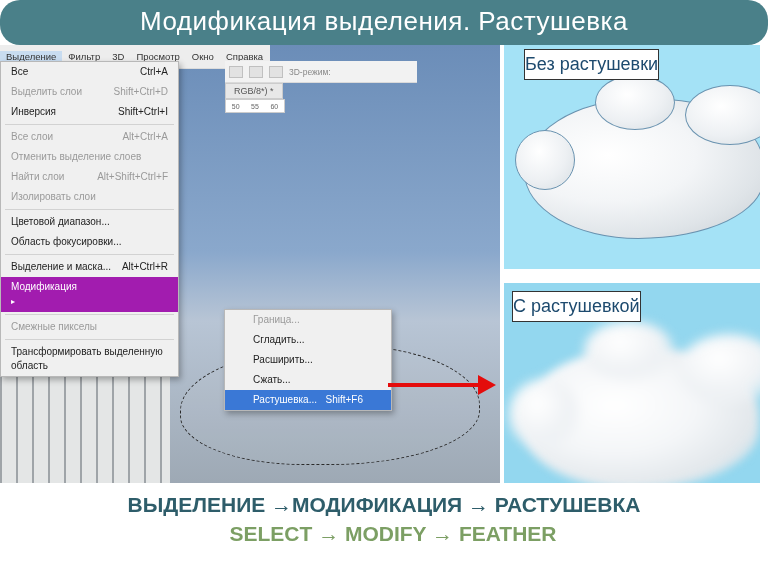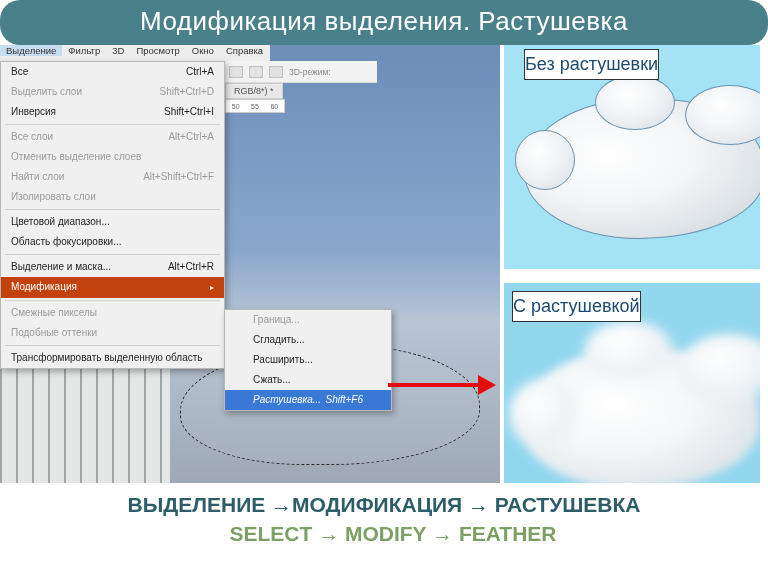--- a/index.html
+++ b/index.html
@@ -54,30 +54,30 @@
   .menubar {
     position: absolute;
     left: 0; top: 0;
     height: 24px;
     width: 270px;
     background: #ededed;
     border-bottom: 1px solid #dcdcdc;
     display: flex;
     font-size: 9.5px;
     color: #333;
-    align-items: flex-start;
+    align-items: center;
   }
   .menubar span { padding: 0 6px; }
   .menubar span.sel { background: #c8dcf0; }
 
   .toolbar-strip {
     position: absolute;
     left: 225px; top: 16px;
     height: 22px;
-    width: 152px;
+    width: 192px;
     background: #f2f2f2;
     border-bottom: 1px solid #dadada;
     display: flex;
     align-items: center;
     font-size: 8.5px;
     color: #888;
     gap: 6px;
     padding-left: 4px;
   }
   .toolbar-strip .sq {
@@ -102,37 +102,38 @@
     font-size: 7px;
     color: #666;
     display: flex;
     justify-content: space-around;
     align-items: center;
   }
 
   .dropdown {
     position: absolute;
     left: 0; top: 16px;
-    width: 225px;
+    width: 179px;
     background: #f0f0f0;
     border: 1px solid #b8b8b8;
     font-size: 10px;
     color: #222;
     box-shadow: 2px 3px 6px rgba(0,0,0,0.3);
   }
   .dropdown .item {
     display: flex;
     justify-content: space-between;
     padding: 3px 10px;
     line-height: 14px;
   }
   .dropdown .item.disabled { color: #9a9a9a; }
   .dropdown .item.hl {
-    background: #c2410c;
+    background: #a21caf;
     color: #fff;
+    flex-direction: column;
   }
   .dropdown .sep {
     height: 1px;
     background: #d2d2d2;
     margin: 2px 4px;
   }
   .dropdown .item .arrow::after { content: "▸"; font-size: 8px; }
 
   .submenu {
     position: absolute;
@@ -147,21 +148,20 @@
   .submenu .item {
     display: flex;
     justify-content: space-between;
     padding: 3px 28px;
     line-height: 14px;
   }
   .submenu .item.disabled { color: #9a9a9a; }
   .submenu .item.hl {
     background: #3a78d6;
     color: #fff;
-    font-style: italic;
   }
 
   .red-arrow {
     position: absolute;
     left: 388px; top: 330px;
     width: 108px; height: 20px;
   }
   .red-arrow .line {
     position: absolute;
     left: 0; top: 8px;
@@ -335,24 +335,20 @@
       </div>
       <div class="item hl">
         <span>Модификация</span>
         <span class="arrow"></span>
       </div>
       <div class="sep"></div>
       <div class="item disabled">
         <span>Смежные пикселы</span>
         <span></span>
       </div>
-      <div class="item disabled">
-        <span>Подобные оттенки</span>
-        <span></span>
-      </div>
       <div class="sep"></div>
       <div class="item">
         <span>Трансформировать выделенную область</span>
         <span></span>
       </div>
     </div>
   <div class="submenu" id="submenu">
       <div class="item disabled">
         <span>Граница...</span>
         <span></span>

